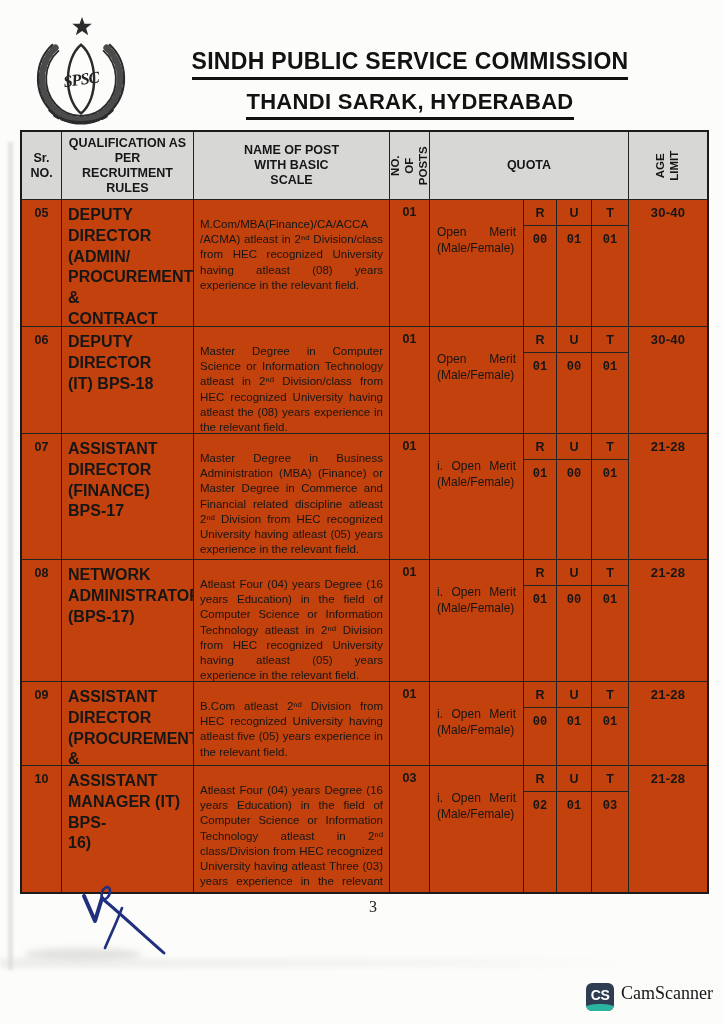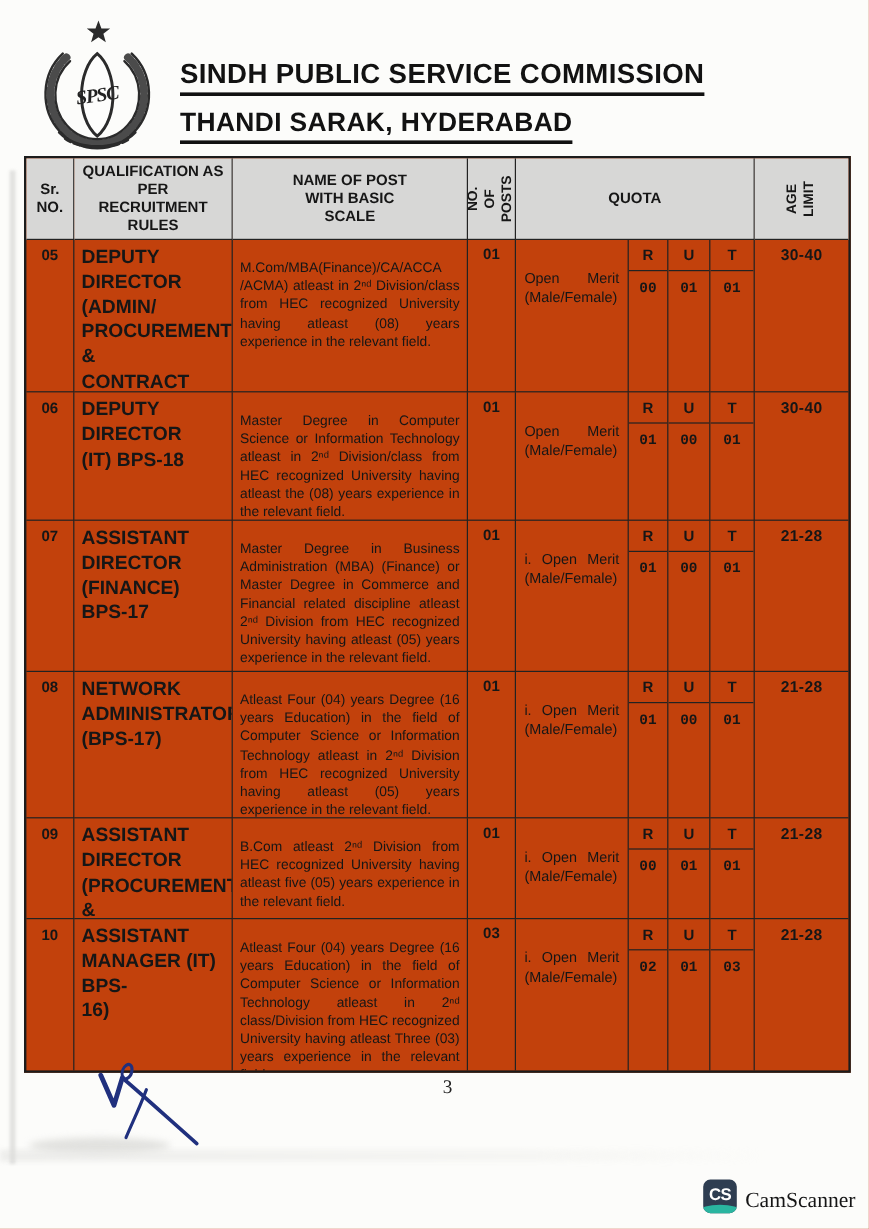--- a/index.html
+++ b/index.html
@@ -8,21 +8,21 @@
     font-family:"Liberation Sans", sans-serif;
     background:#fcfcfa;
     color:#161616;
     position:relative;
     overflow:hidden;
   }
   .page { position:absolute; inset:0; }
 
   
   .logo-wrap { position:absolute; left:28px; top:16px; width:104px; height:118px; }
-  .title-wrap { position:absolute; left:150px; top:48px; width:520px; text-align:left; }
+  .title-wrap { position:absolute; left:150px; top:48px; width:520px; text-align:center; }
   .title-line { display:inline-block; font-weight:bold; color:#121212;
     border-bottom:3px solid #111; padding-bottom:2px; letter-spacing:.3px; }
   .title-1 { font-size:23px; margin-bottom:9px; }
   .title-2 { font-size:22px; }
 
   
   .tbl { position:absolute; left:20px; top:130px; border:2px solid #1c1c1c; background:#c2410c; }
   .trow { display:grid; grid-template-columns:40px 132px 196px 40px 94px 33px 35px 37px 78px; }
   .cell { border-right:1.5px solid #222; border-bottom:1.5px solid #222; overflow:hidden; }
   .cell.last { border-right:none; }
@@ -43,21 +43,21 @@
   .rut { display:flex; flex-direction:column; }
   .rut-head { height:26px; border-bottom:1.5px solid #222; display:flex; align-items:center;
               justify-content:center; font-weight:bold; font-size:12.5px; }
   .rut-val  { height:27px; display:flex; align-items:center; justify-content:center;
               font-weight:bold; font-size:12px;font-family:Liberation Mono, monospace; }
 
   
   .page-num { position:absolute; left:358px; top:898px; width:30px; text-align:center;
               font-family:"Liberation Serif", serif; font-size:16px; color:#222; }
   .signature { position:absolute; left:72px; top:880px; width:130px; height:110px; }
-  .cs-badge { position:absolute; left:586px; top:983px; display:flex; align-items:flex-end; gap:7px; }
+  .cs-badge { position:absolute; left:586px; top:983px; display:flex; align-items:flex-start; gap:7px; }
   .cs-icon { width:28px; height:28px; border-radius:6px; background:#2e3d51; position:relative;
              overflow:hidden; display:flex; align-items:center; justify-content:center; }
   .cs-letters { position:relative; z-index:2; color:#fff; font-weight:bold; font-size:14px;
                 margin-bottom:5px; letter-spacing:-.5px; }
   .cs-teal { position:absolute; bottom:-3px; left:-3px; right:-3px; height:10px;
              background:#2ab5a0; border-radius:60% 60% 6px 6px; }
   .cs-label { font-family:"Liberation Serif", serif; font-size:18px; color:#151515; }
 
   
   .edge-left { position:absolute; left:8px; top:142px; width:5px; height:828px;

